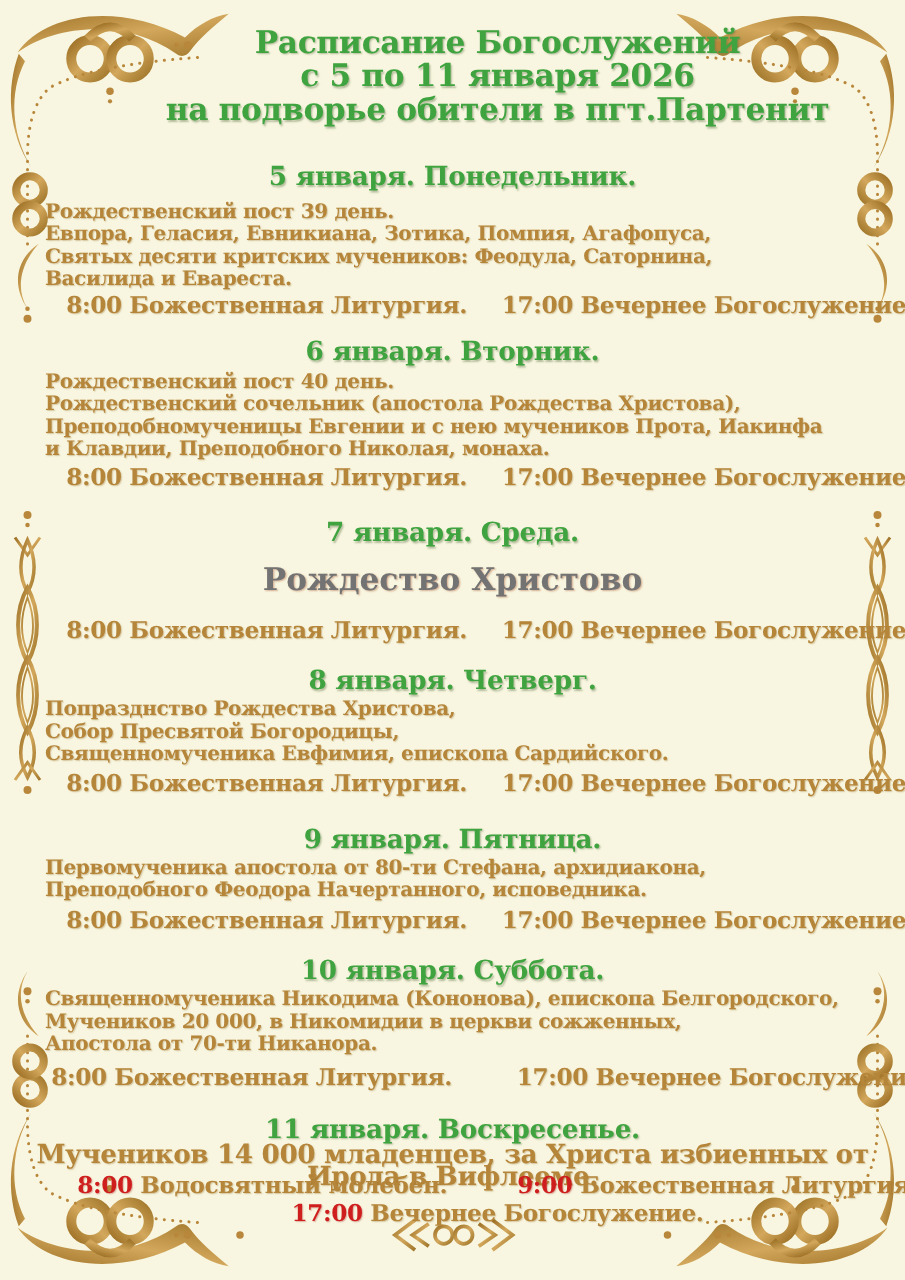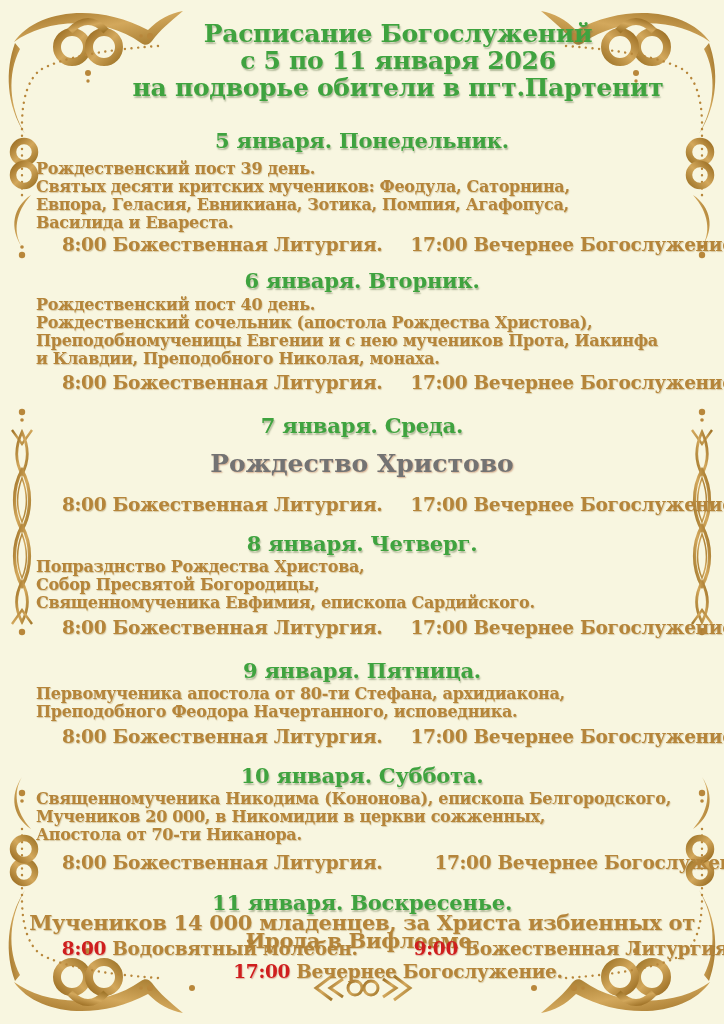--- a/index.html
+++ b/index.html
@@ -10,21 +10,21 @@
     font-weight:bold;overflow:hidden;
   }
   .frame{position:absolute;left:0;top:0;width:724px;height:1024px;pointer-events:none;}
   .abs{position:absolute;left:0;width:100%;}
   .green{color:#3fa33f;text-shadow:1px 1.5px 1.5px rgba(95,115,70,.45);}
   .gold{color:#b5853a;text-shadow:.8px .9px 1px rgba(150,110,40,.35);}
   .title{top:20px;text-align:center;font-size:25px;line-height:27px;letter-spacing:-.3px;margin-left:36px;}
   .day-header{text-align:center;font-size:21px;letter-spacing:-.2px;}
   .body-lines{left:36px;width:662px;font-size:16px;line-height:18px;letter-spacing:-.3px;}
   .feast{text-align:center;font-size:25px;color:#737373;text-shadow:1px 1px 1.5px rgba(160,70,30,.4);}
-  .times{left:62px;width:660px;font-size:18.5px;display:flex;gap:28px;letter-spacing:-.3px;}
+  .times{left:62px;width:660px;font-size:18.5px;display:flex;gap:28px;letter-spacing:-.3px;justify-content:center;}
   .times.wide{gap:52px;}
   .times.center{left:0;width:100%;justify-content:center;padding-left:36px;}
   .svc{white-space:nowrap;}
   .t.red{color:#cf1e1e;text-shadow:.8px .9px 1px rgba(170,50,40,.35);}
   .b-center{text-align:center;left:0;width:100%;font-size:21px;}
   
   .h5{top:128px}.b5{top:160px}.s5{top:234px}
   .h6{top:268px}.b6{top:296px}.s6{top:372px}
   .h7{top:413px}.f7{top:449px}.s7{top:494px}
   .h8{top:531px}.b8{top:558px}.s8{top:617px}
@@ -120,22 +120,22 @@
 
   <div class="abs title green">
     <div>Расписание Богослужений</div>
     <div>с 5 по 11 января 2026</div>
     <div>на подворье обители в пгт.Партенит</div>
   </div>
 
   <div class="abs day-header green h5">5 января. Понедельник.</div>
   <div class="abs body-lines gold b5">
     <div>Рождественский пост 39 день.</div>
+    <div>Евпора, Геласия, Евникиана, Зотика, Помпия, Агафопуса,</div>
     <div>Святых десяти критских мучеников: Феодула, Саторнина,</div>
-    <div>Евпора, Геласия, Евникиана, Зотика, Помпия, Агафопуса,</div>
     <div>Василида и Евареста.</div>
   </div>
   <div class="abs times gold s5">
     <span class="svc"><span class="t">8:00</span> <span>Божественная Литургия.</span></span>
     <span class="svc"><span class="t">17:00</span> <span>Вечернее Богослужение.</span></span>
   </div>
 
   <div class="abs day-header green h6">6 января. Вторник.</div>
   <div class="abs body-lines gold b6">
     <div>Рождественский пост 40 день.</div>

